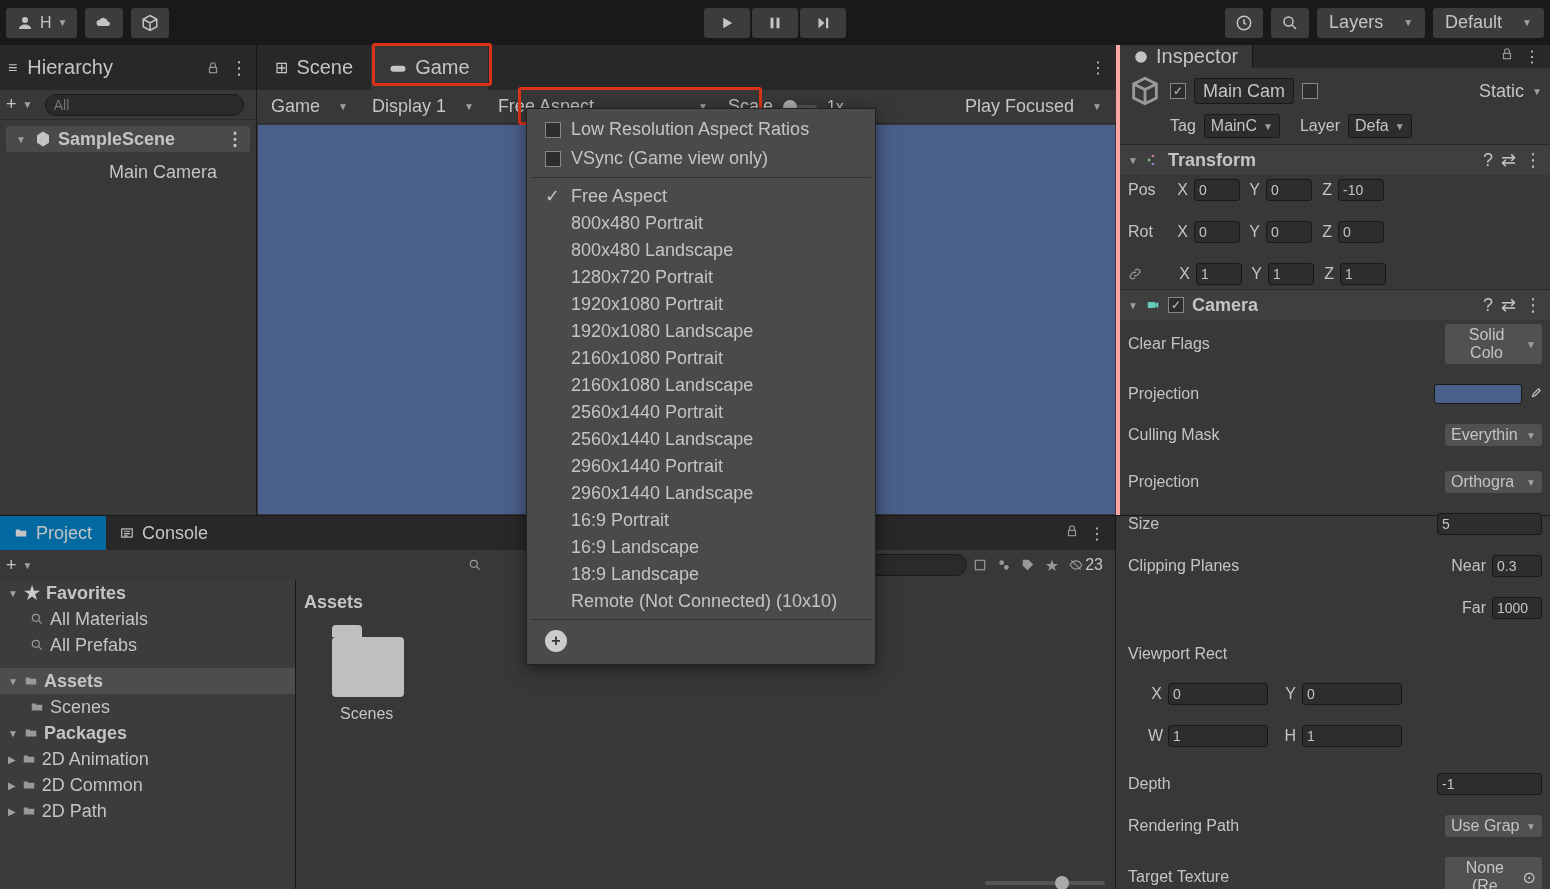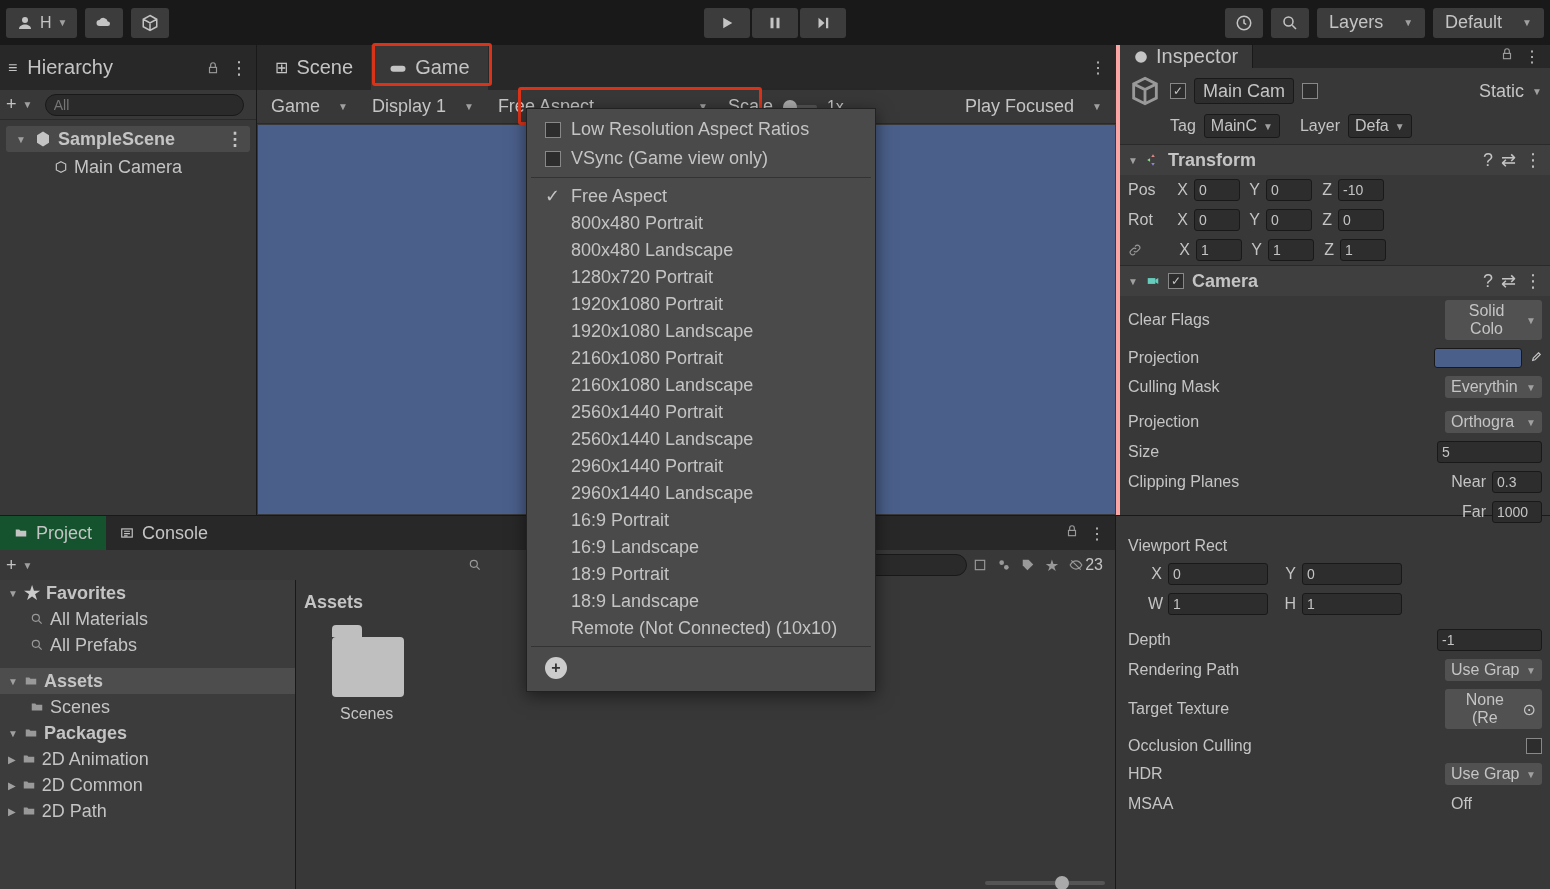--- a/index.html
+++ b/index.html
@@ -16,21 +16,21 @@
 .main-row { display:flex; height:470px; }
 .hierarchy { width:257px; background:#383838; display:flex; flex-direction:column; border-right:1px solid #191919; }
 .hierarchy-header { height:45px; display:flex; align-items:center; padding:0 8px; gap:10px; background:#282828; font-size:20px; }
 .hierarchy-header .spacer { flex:1; }
 .hierarchy-search { height:30px; display:flex; align-items:center; padding:0 6px; gap:6px; border-bottom:1px solid #2a2a2a; }
 .hierarchy-search input { flex:1; background:#2a2a2a; border:1px solid #191919; border-radius:12px; padding:2px 8px; color:#fca5a5; font-size:14px; height:22px; }
 .hierarchy-body { flex:1; padding:4px 0; }
 .h-item { display:flex; align-items:center; gap:6px; padding:2px 6px 2px 34px; font-size:18px; height:26px; }
 .h-item.scene { padding-left:10px; font-weight:bold; background:#4a4a4a; border-radius:3px; margin:2px 6px; }
 .h-item.scene .tri { margin-right:2px; }
-.h-item.child { padding-left:54px; }
+.h-item.child { padding-left:76px;flex-direction:column; }
 .center-col { flex:1; display:flex; flex-direction:column; background:#383838; position:relative; }
 .center-tabs { height:45px; background:#282828; display:flex; align-items:center; }
 .center-tab { padding:0 18px; height:100%; display:flex; align-items:center; gap:8px; font-size:20px; }
 .center-tab.active { background:#383838; }
 .game-highlight { border:3px solid #d9331a; border-radius:3px; position:absolute; top:-2px; left:115px; width:120px; height:43px; pointer-events:none; }
 .game-toolbar { height:34px; background:#383838; display:flex; align-items:center; gap:4px; padding:0 4px; border-bottom:1px solid #2a2a2a; position:relative; }
 .game-dd { background:transparent; border:none; color:#c4c4c4; font-size:18px; padding:4px 10px; display:flex; align-items:center; gap:18px; }
 .aspect-highlight { border:3px solid #d9331a; border-radius:3px; position:absolute; top:-3px; left:261px; width:244px; height:38px; pointer-events:none; }
 .scale-label { font-size:18px; margin-left:6px; }
 .slider { width:34px; height:4px; background:#555; border-radius:2px; position:relative; margin:0 6px; }
@@ -41,34 +41,34 @@
 .insp-head { padding:6px 8px; display:flex; flex-direction:column; gap:6px; }
 .insp-head-row { display:flex; align-items:center; gap:8px; }
 .name-input { background:#2d2d2d; border:1px solid #191919; color:#c4c4c4; padding:3px 8px; font-size:18px; width:100px; height:26px; border-radius:3px; }
 .static-label { font-size:18px; margin-left:auto; }
 .cb { width:16px; height:16px; border:1px solid #888; background:#2d2d2d; display:inline-flex; align-items:center; justify-content:center; font-size:12px; }
 .cb.checked::after { content:"✓"; color:#c4c4c4; }
 .small-dd { background:#2d2d2d; border:1px solid #191919; color:#c4c4c4; padding:2px 6px; font-size:16px; display:flex; align-items:center; gap:6px; border-radius:3px; }
 .component { border-top:1px solid #2a2a2a; }
 .comp-head { display:flex; align-items:center; gap:8px; padding:4px 8px; background:#3f3f3f; font-size:18px; }
 .comp-head .spacer { flex:1; }
-.comp-body { padding:4px 8px; display:flex; flex-direction:column; gap:8px; }
+.comp-body { padding:4px 8px; display:flex; flex-direction:column; gap:20px; }
 .prop-row { display:flex; align-items:center; gap:6px; font-size:16px; }
 .prop-label { width:120px; }
 .xyz-label { width:14px; text-align:right; font-size:16px; }
 .num-input { background:#2d2d2d; border:1px solid #191919; color:#c4c4c4; width:46px; height:22px; font-size:14px; padding:0 4px; border-radius:3px; }
 .wide-dd { background:#515151; border:none; color:#c4c4c4; padding:2px 6px; font-size:16px; display:flex; align-items:center; gap:4px; border-radius:3px; margin-left:auto; width:97px; justify-content:space-between; }
 .color-swatch { background:#4a5f8a; border:1px solid #191919; width:88px; height:20px; margin-left:auto; border-radius:3px; }
 .near-far { display:flex; align-items:center; gap:6px; margin-left:auto; }
 .near-far .num-input { width:50px; }
 .bottom-row { display:flex; height:374px; border-top:1px solid #191919; }
 .project { width:1116px; display:flex; flex-direction:column; background:#383838; border-right:1px solid #191919; }
 .proj-tabs { height:34px; background:#282828; display:flex; align-items:center; }
 .proj-tab { padding:0 14px; height:100%; display:flex; align-items:center; gap:8px; font-size:18px; }
-.proj-tab.active { background:#14532d; }
+.proj-tab.active { background:#0369a1; }
 .proj-toolbar { height:30px; display:flex; align-items:center; padding:0 6px; gap:6px; }
 .proj-search { margin-left:auto; background:#2a2a2a; border:1px solid #191919; border-radius:12px; width:440px; height:22px; color:#c4c4c4; padding:0 24px 0 8px; font-size:12px; }
 .proj-body { flex:1; display:flex; }
 .proj-tree { width:296px; background:#3c3c3c; overflow:auto; border-right:1px solid #191919; }
 .tree-item { display:flex; align-items:center; gap:6px; padding:2px 8px; font-size:18px; height:26px; }
 .tree-item.bold { font-weight:bold; }
 .tree-item.sel { background:#4d4d4d; }
 .tree-item .indent1 { width:16px; }
 .proj-content { flex:1; background:#383838; padding:8px; position:relative; }
 .assets-crumb { font-size:18px; font-weight:bold; padding:4px 0; }
@@ -639,24 +639,20 @@
       <div class="am-item">
         <span class="chk"></span>
         <span>16:9 Portrait</span>
       </div>
       <div class="am-item">
         <span class="chk"></span>
         <span>16:9 Landscape</span>
       </div>
       <div class="am-item">
         <span class="chk"></span>
-        <span>18:9 Portrait</span>
-      </div>
-      <div class="am-item">
-        <span class="chk"></span>
         <span>18:9 Landscape</span>
       </div>
       <div class="am-item">
         <span class="chk"></span>
         <span>Remote (Not Connected) (10x10)</span>
       </div>
     </div>
   <div class="am-sep"></div>
   <div class="am-add">
       <div class="plus">+</div>

